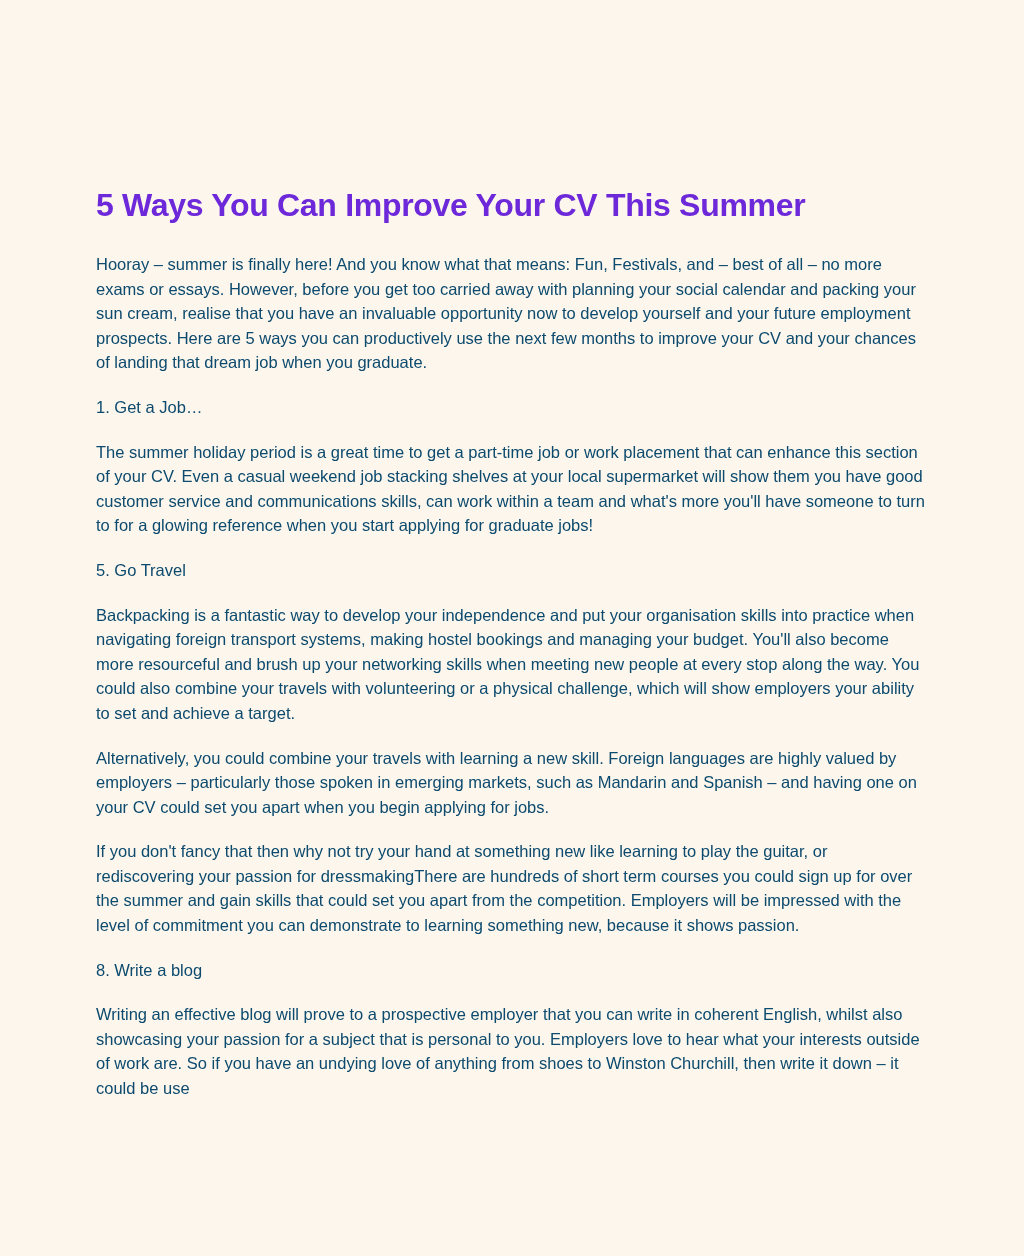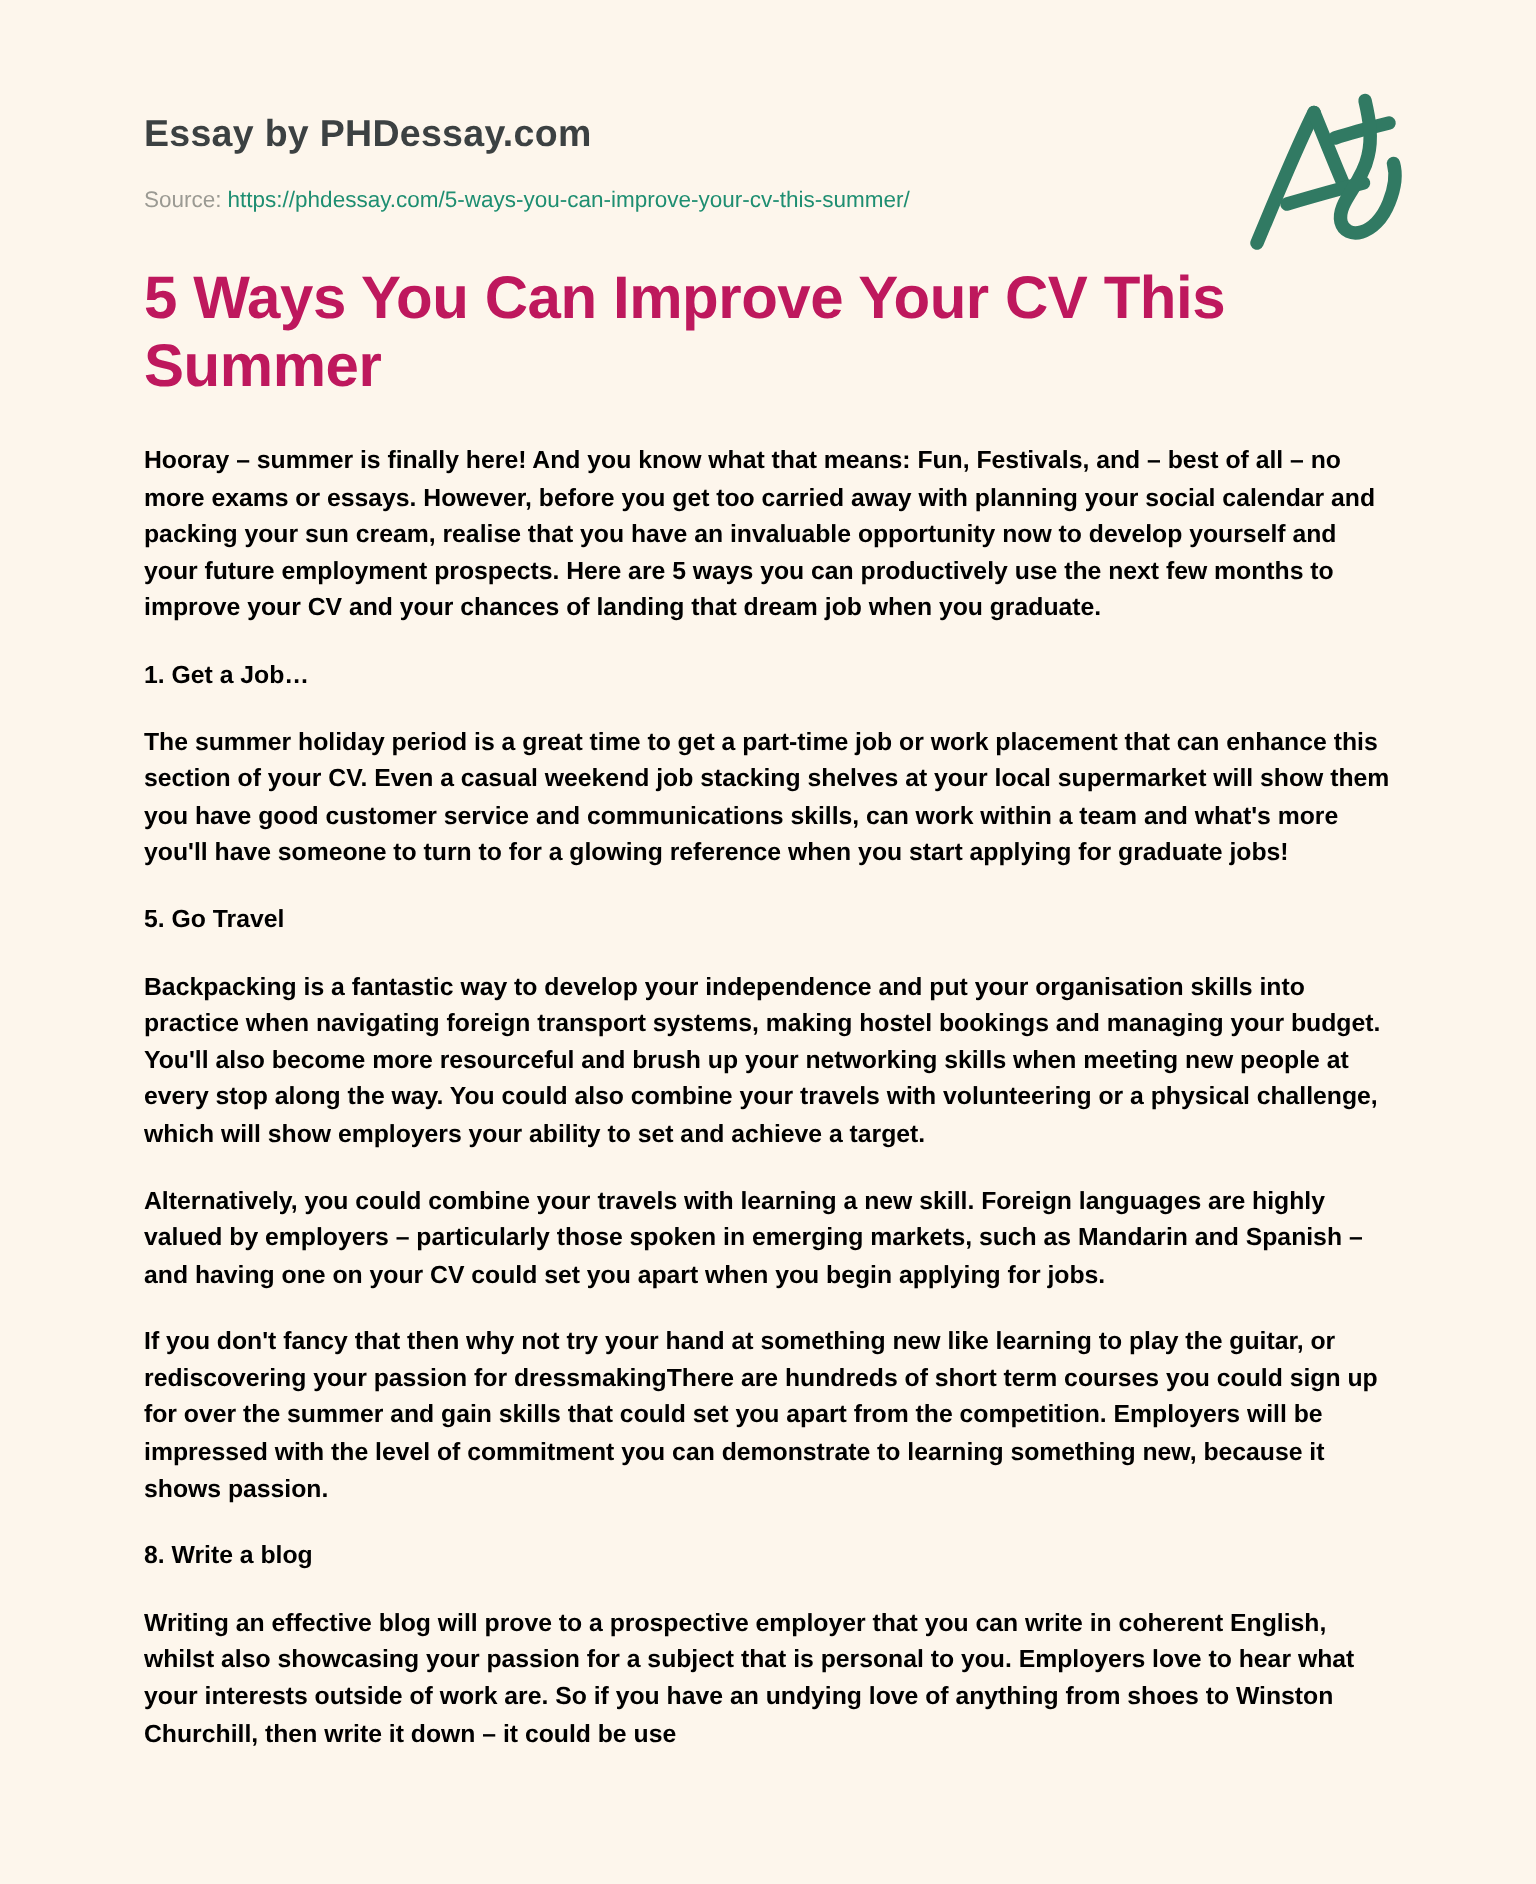--- a/index.html
+++ b/index.html
@@ -36,59 +36,44 @@
     margin-left: 4px;
   }
   .logo {
     position: absolute;
     top: -14px;
     right: -12px;
     width: 112px;
     height: 108px;
   }
   .title {
-    margin-top: 35px;
-    font-size: 40px;
+    margin-top: 112px;
+    font-size: 32px;
     font-weight: 700;
-    color: #be185d;
+    color: #6d28d9;
     letter-spacing: -0.3px;
   }
   .article {
     margin-top: 28px;
   }
   .article p, .article h2 {
     font-size: 16.5px;
-    font-weight: 700;
+    font-weight: 400;
     line-height: 24.6px;
-    color: #000000;
+    color: #0c4a6e;
     margin-bottom: 20px;
     max-width: 832px;
     margin-top: 19px;
   }
 </style>
 </head>
 <body>
 
 <div class="page">
 
-  <div class="header">
-    <div class="byline">Essay by PHDessay.com</div>
-    <div class="source-line">
-      <span>Source:</span><a class="source-url" href="#">https://phdessay.com/5-ways-you-can-improve-your-cv-this-summer/</a>
-    </div>
-    <span class="logo">
-      <svg viewBox="0 0 110 108" width="112" height="108" fill="none" stroke="#317a63" stroke-width="9" stroke-linecap="round" stroke-linejoin="round">
-        <path d="M 9,101 C 22,70 35,38 47,14"></path>
-        <path d="M 47,14 C 54,31 61,49 68,65"></path>
-        <path d="M 29,75 C 46,70 63,65 80,61"></path>
-        <path d="M 61,31 C 73,27 85,24 97,21"></path>
-        <path d="M 81,6 C 84,19 86,31 83,43 C 79,62 62,74 65,87 C 68,99 88,97 97,74 C 101,64 102,55 100,48"></path>
-      </svg>
-    </span>
-  </div>
 
   <h1 class="title">5 Ways You Can Improve Your CV This Summer</h1>
 
   <div class="article">
     <p>Hooray – summer is finally here! And you know what that means: Fun, Festivals, and – best of all – no more exams or essays. However, before you get too carried away with planning your social calendar and packing your sun cream, realise that you have an invaluable opportunity now to develop yourself and your future employment prospects. Here are 5 ways you can productively use the next few months to improve your CV and your chances of landing that dream job when you graduate.</p>
     <h2>1. Get a Job…</h2>
     <p>The summer holiday period is a great time to get a part-time job or work placement that can enhance this section of your CV. Even a casual weekend job stacking shelves at your local supermarket will show them you have good customer service and communications skills, can work within a team and what's more you'll have someone to turn to for a glowing reference when you start applying for graduate jobs!</p>
     <h2>5. Go Travel</h2>
     <p>Backpacking is a fantastic way to develop your independence and put your organisation skills into practice when navigating foreign transport systems, making hostel bookings and managing your budget. You'll also become more resourceful and brush up your networking skills when meeting new people at every stop along the way. You could also combine your travels with volunteering or a physical challenge, which will show employers your ability to set and achieve a target.</p>
     <p>Alternatively, you could combine your travels with learning a new skill. Foreign languages are highly valued by employers – particularly those spoken in emerging markets, such as Mandarin and Spanish – and having one on your CV could set you apart when you begin applying for jobs.</p>

